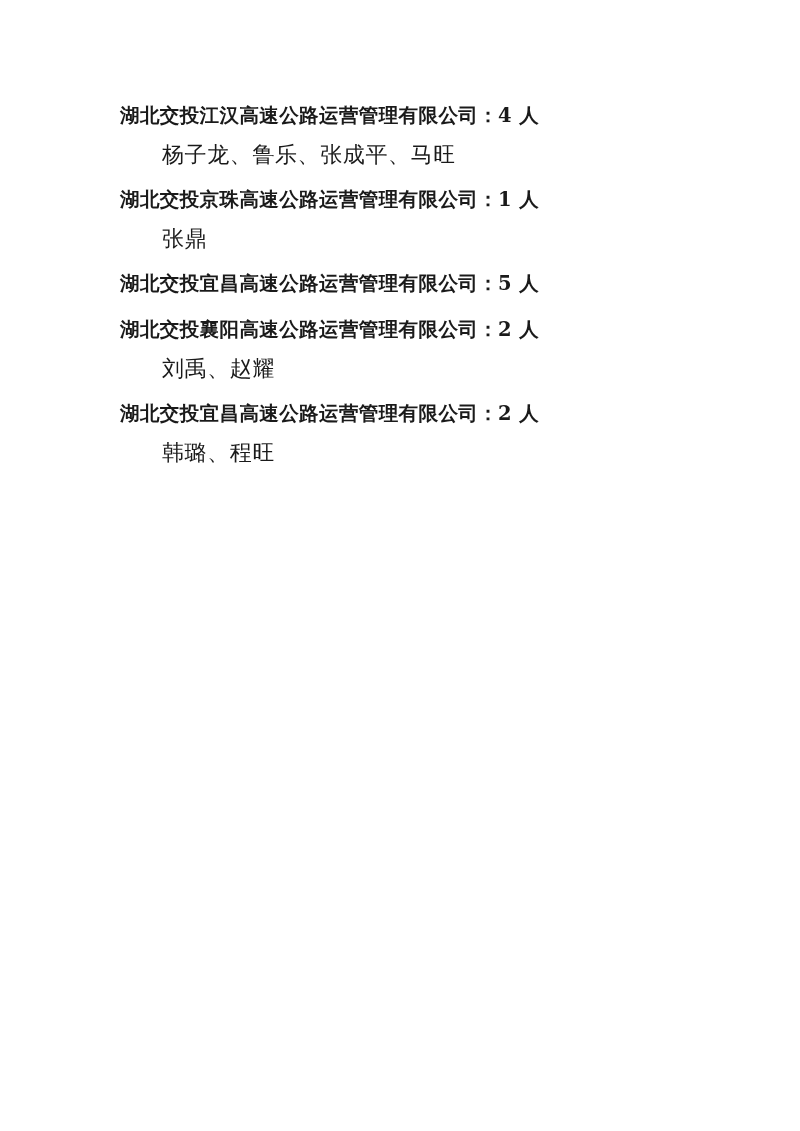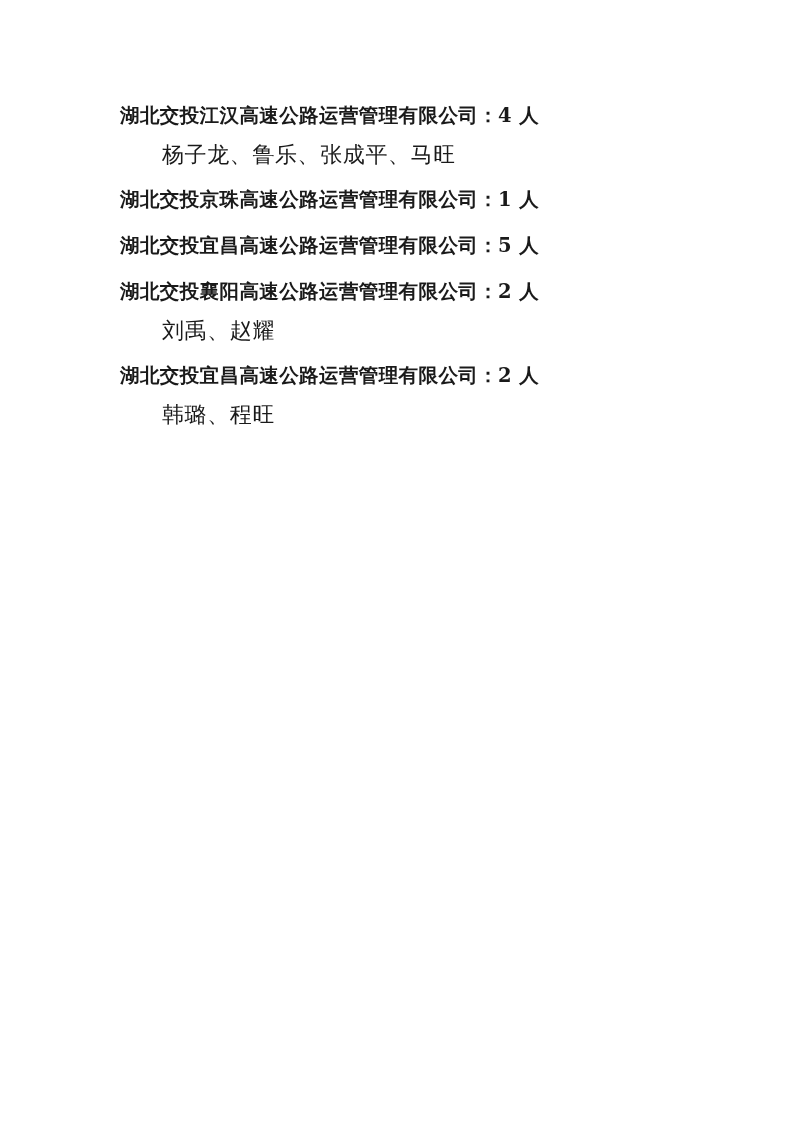--- a/index.html
+++ b/index.html
@@ -53,20 +53,21 @@
 <div class="page">
   <div class="doc-body">
 
     <div class="entry">
       <div class="org-line"><span>湖北交投江汉高速公路运营管理有限公司：</span><span class="count">4 人</span></div>
       <div class="names-line">杨子龙、鲁乐、张成平、马旺</div>
     </div>
 
     <div class="entry">
       <div class="org-line"><span>湖北交投京珠高速公路运营管理有限公司：</span><span class="count">1 人</span></div>
+      <div class="names-line">张鼎</div>
     </div>
 
     <div class="entry">
       <div class="org-line"><span>湖北交投宜昌高速公路运营管理有限公司：</span><span class="count">5 人</span></div>
     </div>
 
     <div class="entry">
       <div class="org-line"><span>湖北交投襄阳高速公路运营管理有限公司：</span><span class="count">2 人</span></div>
       <div class="names-line">刘禹、赵耀</div>
     </div>

